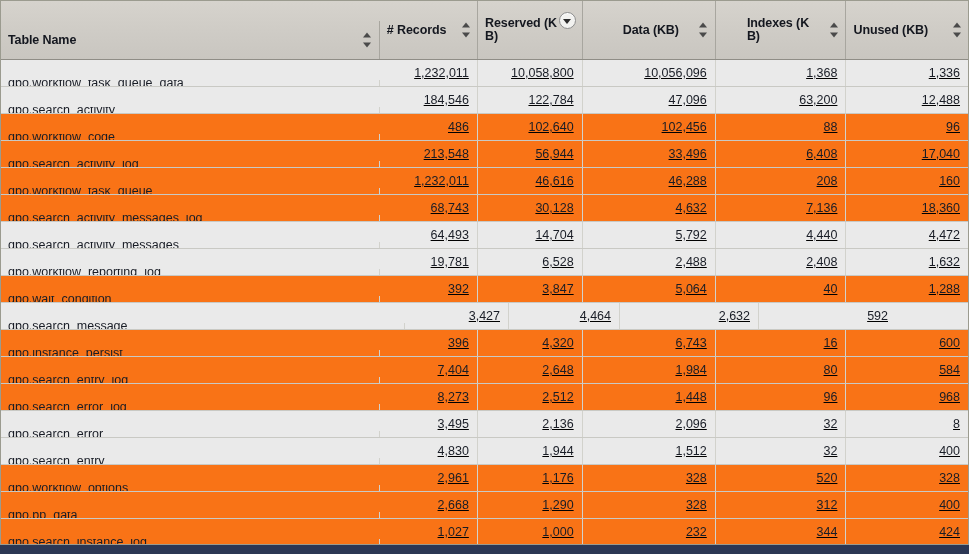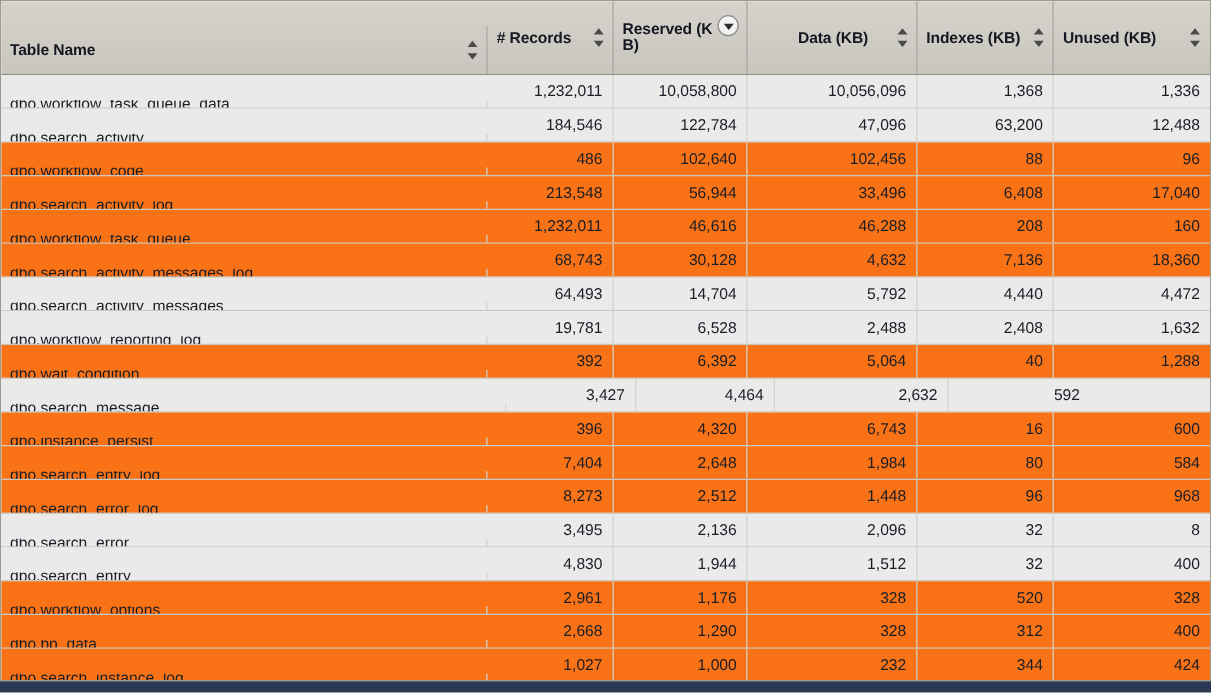--- a/index.html
+++ b/index.html
@@ -102,20 +102,21 @@
     width: 0; height: 0;
     border-left: 4px solid transparent;
     border-right: 4px solid transparent;
     border-top: 5px solid #2b2b2b;
     margin-top: 1px;
   }
 
   
   .rows-area {
     width: 100%;
+    text-decoration: underline;
   }
   .row {
     display: flex;
     width: 100%;
     height: 27px;
     box-sizing: border-box;
     border-bottom: 1px solid #c9c9c4;
   }
   .row.alt-light { background: #eaeaea; }
   .row.alt-accent { background: #f97316; }
@@ -132,21 +133,21 @@
     white-space: nowrap;
   }
   .cell:last-child { border-right: none; }
   .cell.num { justify-content: flex-end; padding-right: 8px; }
 
   
   .c0 { width: 404px; margin-top: 20px; }
   .c1 { width: 104px; }
   .c2 { width: 111px; }
   .c3 { width: 106px; margin-left: 33px; }
-  .c4 { width: 113px; }
+  .c4 { width: 113px; margin-left: 24px; }
   .c5 { width: 129px; }
 
   
   .bottom-bar {
     position: absolute;
     left: 0;
     top: 545px;
     width: 969px;
     height: 9px;
     background: #2c3754;
@@ -271,21 +272,21 @@
           <div class="cell c0">dbo.workflow_reporting_log</div>
           <div class="cell c1 num">19,781</div>
           <div class="cell c2 num">6,528</div>
           <div class="cell c3 num">2,488</div>
           <div class="cell c4 num">2,408</div>
           <div class="cell c5 num">1,632</div>
         </div>
         <div class="row alt-accent">
           <div class="cell c0">dbo.wait_condition</div>
           <div class="cell c1 num">392</div>
-          <div class="cell c2 num">6,392</div>
+          <div class="cell c2 num">3,847</div>
           <div class="cell c3 num">5,064</div>
           <div class="cell c4 num">40</div>
           <div class="cell c5 num">1,288</div>
         </div>
         <div class="row alt-light">
           <div class="cell c0">dbo.search_message</div>
           <div class="cell c1 num">3,427</div>
           <div class="cell c2 num">4,464</div>
           <div class="cell c3 num">2,632</div>
           <div class="cell c4 num">592</div>

